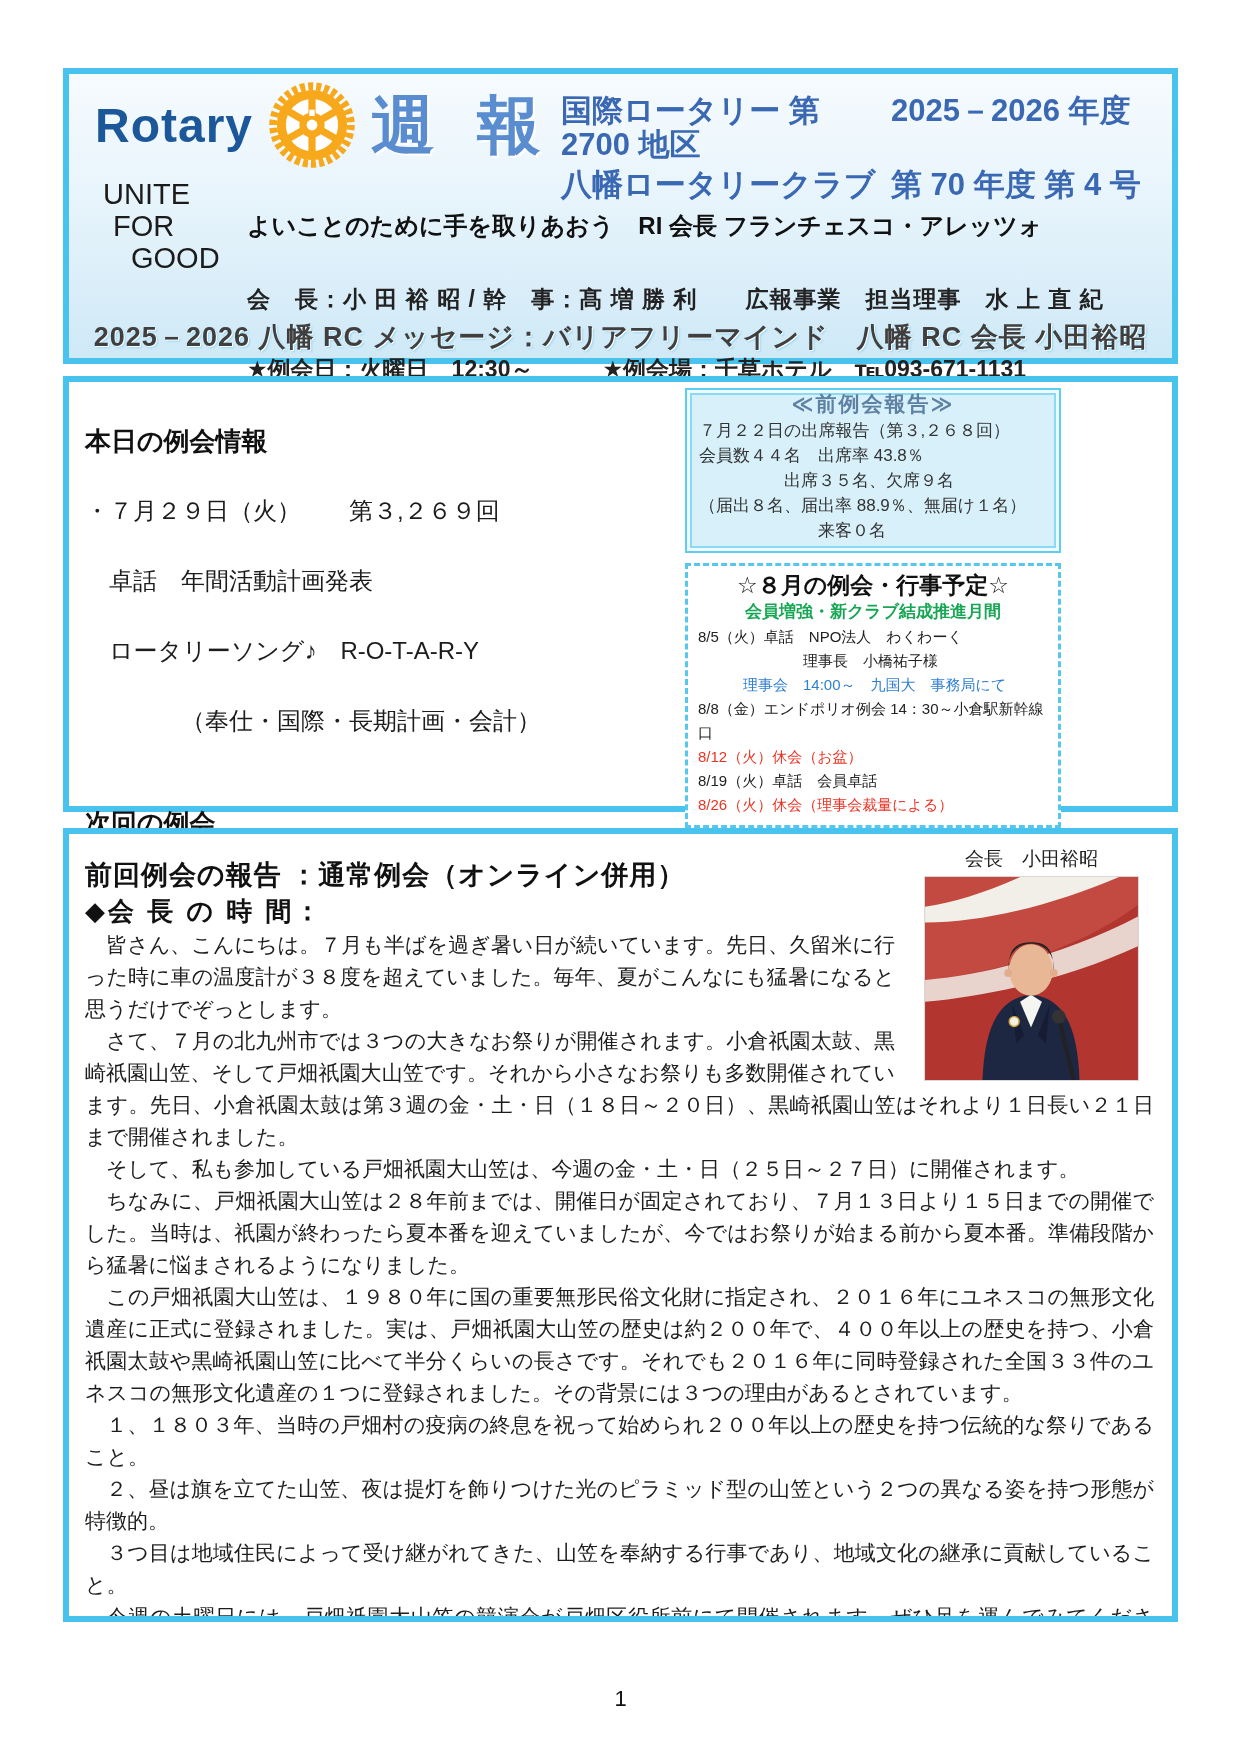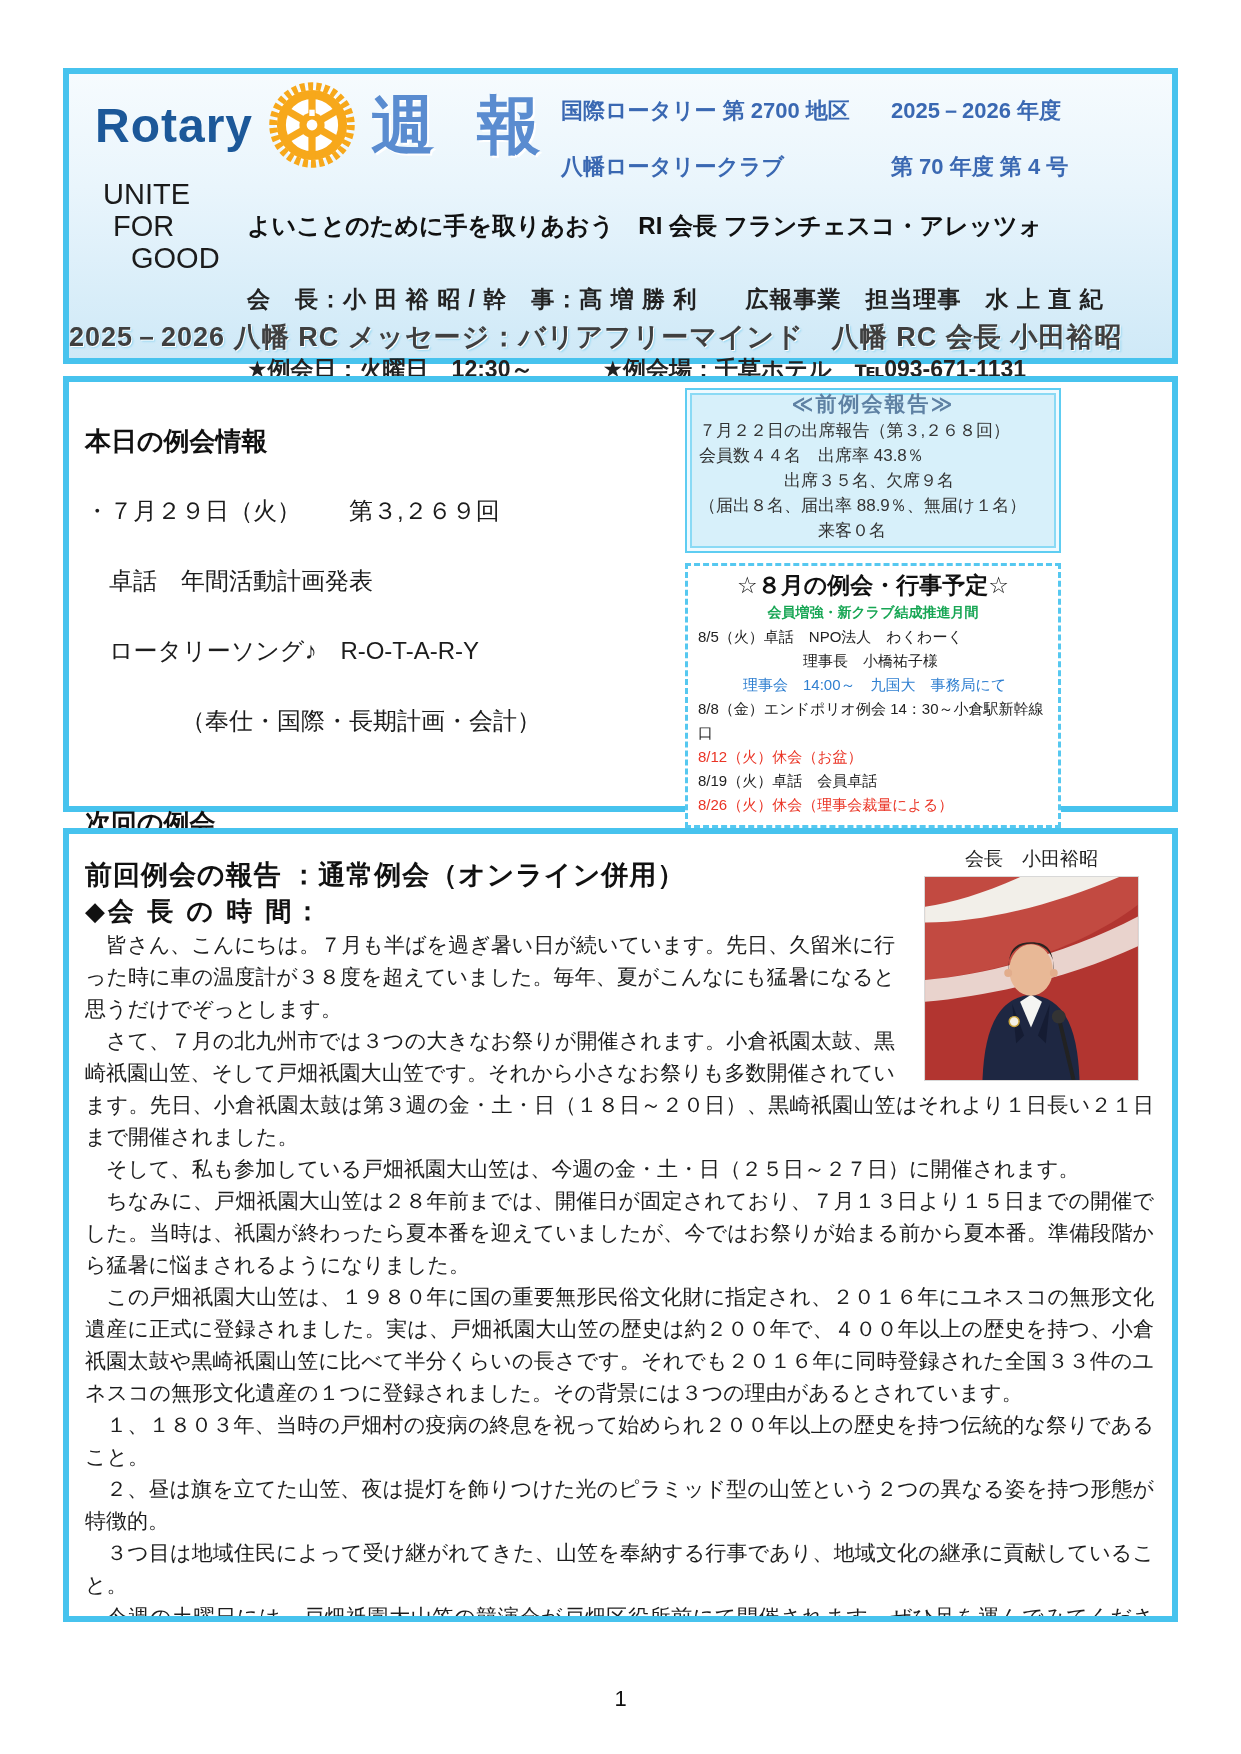--- a/index.html
+++ b/index.html
@@ -22,33 +22,33 @@
   }
   
   .header-box{
     position:absolute;left:63px;top:68px;width:1115px;height:296px;
     border:6px solid var(--cyan);
     background:linear-gradient(180deg,#f6fbfe 0%,#e9f5fc 40%,#cfe9f7 100%);
   }
   .brand{position:absolute;left:26px;top:24px;font-size:48px;font-weight:bold;color:var(--brand-blue);letter-spacing:1px;}
   .wheel{position:absolute;left:198px;top:6px;}
   .zhou{position:absolute;left:302px;top:8px;font-size:64px;font-weight:bold;color:var(--title-blue);letter-spacing:12px;text-shadow:2px 2px 0 #ffffff;}
-  .hdr-right{position:absolute;left:492px;top:20px;width:612px;display:grid;grid-template-columns:330px auto;row-gap:22px;font-weight:bold;color:var(--hdr-blue);font-size:22px;line-height:34px;white-space:pre-wrap;}
+  .hdr-right{position:absolute;left:492px;top:20px;width:612px;display:grid;grid-template-columns:330px auto;row-gap:6px;font-weight:bold;color:var(--hdr-blue);font-size:31px;line-height:34px;white-space:pre-wrap;}
   .motto{position:absolute;left:34px;top:104px;font-size:29px;line-height:32px;color:#1b1b1b;}
   .motto .m1{padding-left:0;}
   .motto .m2{padding-left:10px;}
   .motto .m3{padding-left:28px;}
   .hdr-info{position:absolute;left:178px;top:100px;width:928px;white-space:pre-wrap;}
   .theme{font-size:24px;font-weight:bold;color:#111;line-height:32px;margin-bottom:6px;}
   .officers{font-size:23px;font-weight:bold;line-height:30px;margin-bottom:4px;letter-spacing:1px;}
   .meeting{font-size:23px;font-weight:bold;line-height:30px;margin-bottom:20px;}
   .office{font-size:17px;font-weight:bold;line-height:26px;color:#111;}
   .office .office-label{font-size:19px;}
   .banner{
-    position:absolute;left:0;right:0;bottom:3px;text-align:left;
+    position:absolute;left:0;right:0;bottom:3px;text-align:center;
     font-size:27px;font-weight:bold;color:#3f3f3f;letter-spacing:1px;
     text-shadow:1px 1px 0 #fff, 2px 2px 2px #9ad8f2;
   }
   
   .middle-box{position:absolute;left:63px;top:376px;width:1115px;height:436px;border:6px solid var(--cyan);background:#fff;}
   .today-col{position:absolute;left:16px;top:6px;width:580px;white-space:pre-wrap;}
   .sec-title{font-size:26px;font-weight:bold;line-height:34px;color:#111;}
   .today-col .line{font-size:24px;line-height:34px;color:#1c1c1c;}
   .gap1{margin-top:14px;}
   .att-title{margin-top:16px;font-size:26px;font-weight:bold;color:var(--att-cyan);line-height:34px;}
@@ -57,21 +57,21 @@
   .right-col{position:absolute;left:616px;top:6px;width:376px;overflow:hidden;}
   .box1{
     background:var(--box-bg);border:2px solid #5ecdf2;
     box-shadow:inset 0 0 0 3px #effaff, inset 0 0 0 5px #8adaf5;
     padding:0 12px 8px;
   }
   .box1-title{text-align:center;color:#5e81a3;font-size:21px;font-weight:bold;line-height:28px;letter-spacing:2px;}
   .box1 .line{font-size:17px;line-height:25px;color:#333;white-space:pre-wrap;}
   .box2{margin-top:10px;border:3px dashed #56c8f0;padding:6px 10px 8px;background:#fff;}
   .box2-title{text-align:center;font-size:23px;font-weight:bold;line-height:27px;color:#111;}
-  .box2-sub{text-align:center;font-size:14px;font-weight:bold;color:var(--green);line-height:26px;}
+  .box2-sub{text-align:center;font-size:17px;font-weight:bold;color:var(--green);line-height:26px;}
   .box2 .item{font-size:15px;line-height:24px;color:#222;white-space:pre-wrap;}
   .item.c-blue{color:var(--blue);}
   .item.c-red{color:var(--red);}
   
   .bottom-box{
     position:absolute;left:63px;top:828px;width:1115px;height:794px;
     border:6px solid var(--cyan);background:#fff;padding:12px 18px 0 16px;overflow:hidden;
   }
   .photo-float{float:right;width:245px;margin:0 0 8px 14px;}
   .photo-caption{text-align:center;font-size:19px;color:#222;margin-bottom:4px;}

